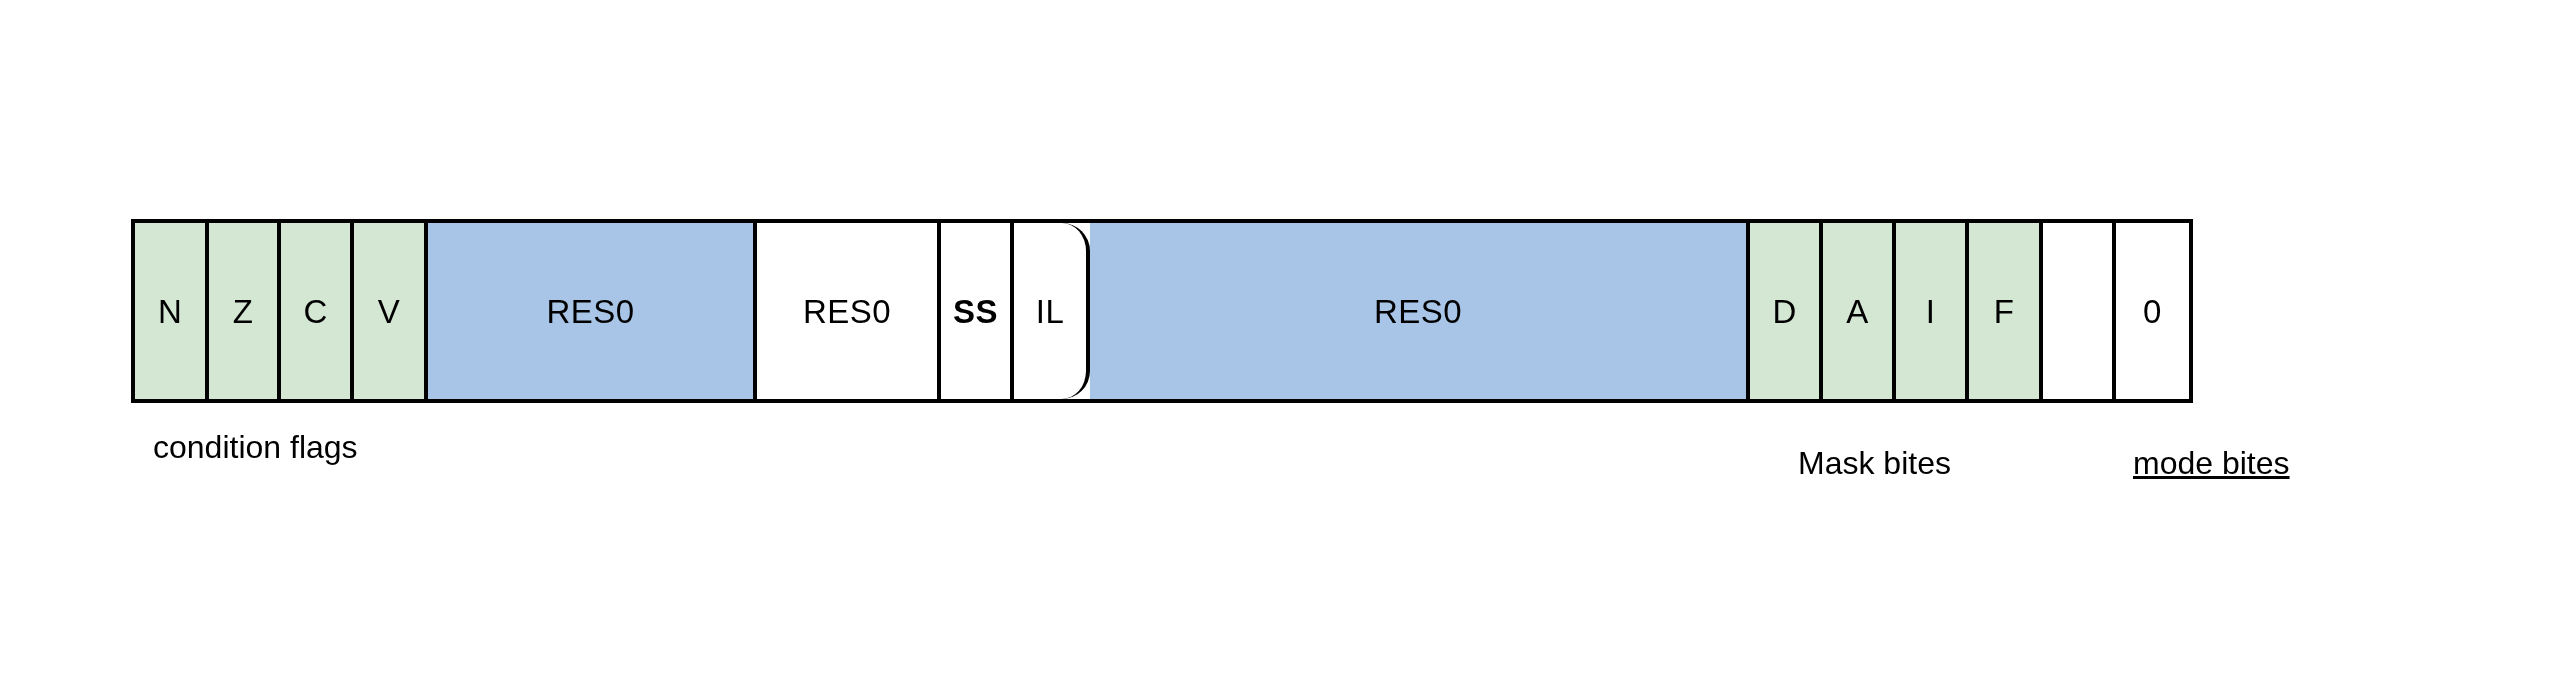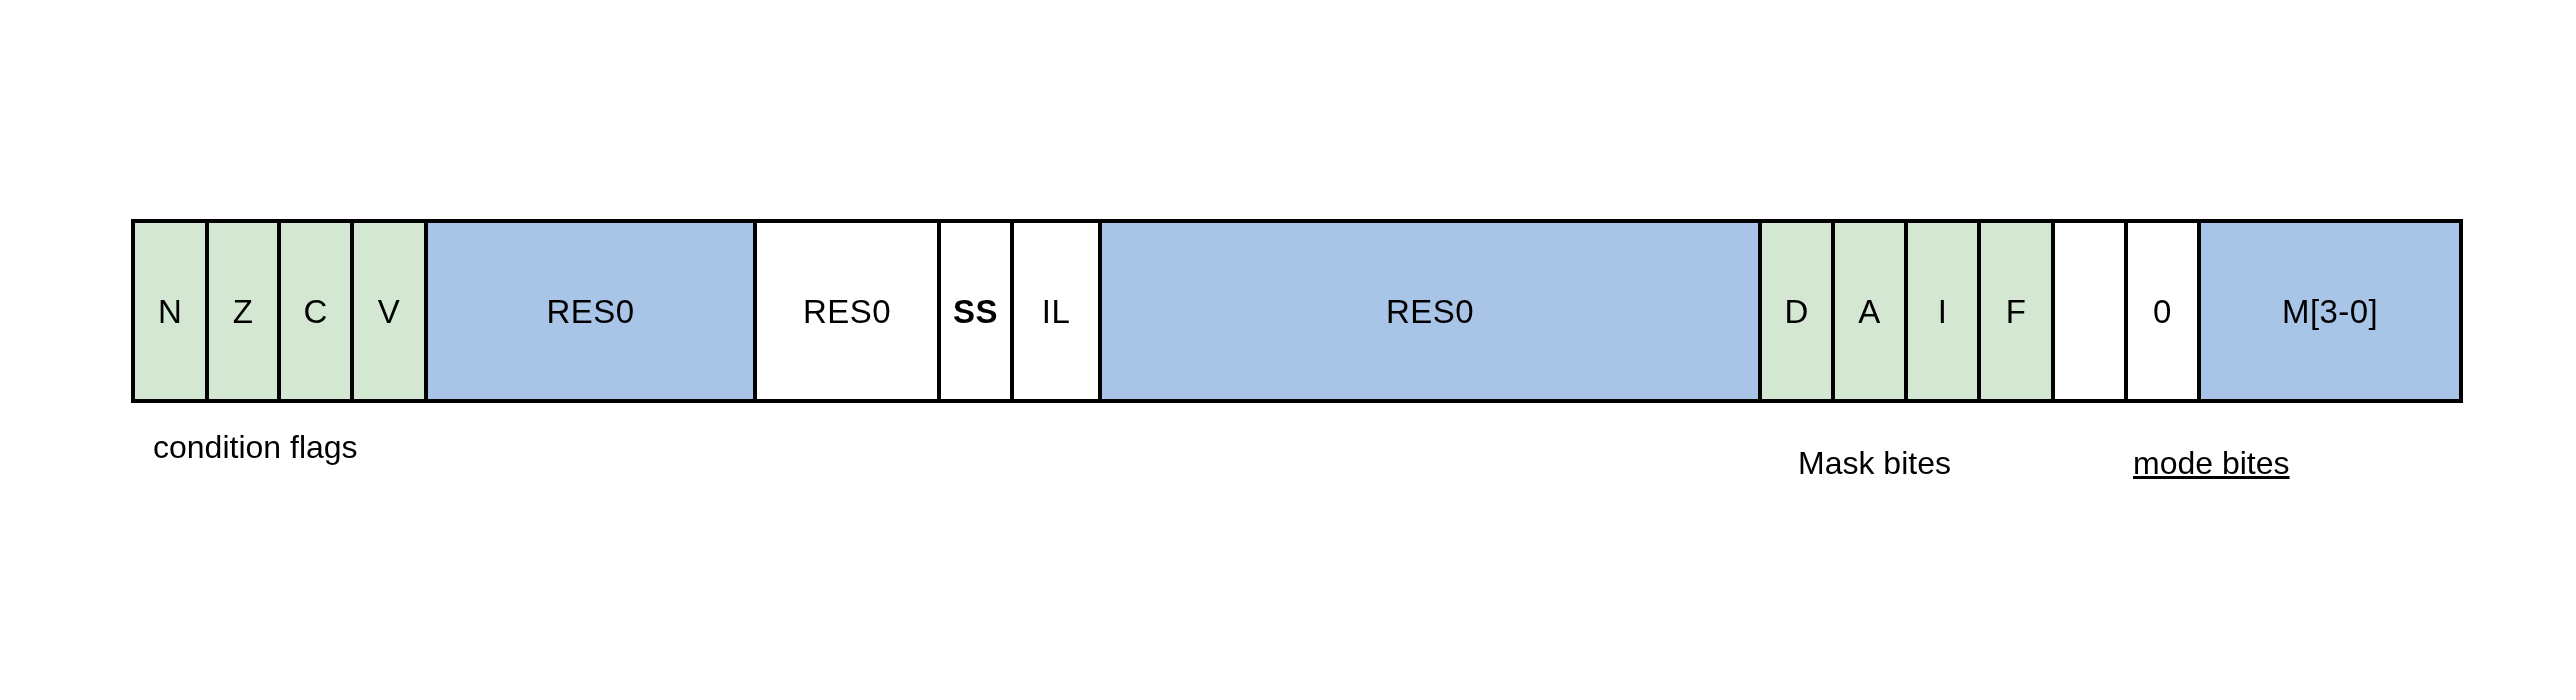--- a/index.html
+++ b/index.html
@@ -93,21 +93,21 @@
       </div>
       <div class="field blue" style="width: 329px;">
         <span class="field-label">RES0</span>
       </div>
       <div class="field white" style="width: 184px;">
         <span class="field-label">RES0</span>
       </div>
       <div class="field white" style="width: 73px; font-weight: bold;">
         <span class="field-label">SS</span>
       </div>
-      <div class="field white" style="width: 88px;">
+      <div class="field white" style="width: 76px; border-radius: 28px;">
         <span class="field-label">IL</span>
       </div>
       <div class="field blue" style="width: 660px;">
         <span class="field-label">RES0</span>
       </div>
       <div class="field green" style="width: 73px;">
         <span class="field-label">D</span>
       </div>
       <div class="field green" style="width: 73px;">
         <span class="field-label">A</span>
@@ -117,23 +117,20 @@
       </div>
       <div class="field green" style="width: 74px;">
         <span class="field-label">F</span>
       </div>
       <div class="field white" style="width: 73px;">
         <span class="field-label"></span>
       </div>
       <div class="field white" style="width: 73px;">
         <span class="field-label">0</span>
       </div>
-      <div class="field blue" style="width: 258px;">
-        <span class="field-label">M[3-0]</span>
-      </div>
     </div>
 
   <div class="caption" id="caption-condition-flags">condition flags</div>
 
   <div class="caption" id="caption-mask-bites">Mask bites</div>
 
   <div class="caption" id="caption-mode-bites">mode bites</div>
 
 </div>
 

